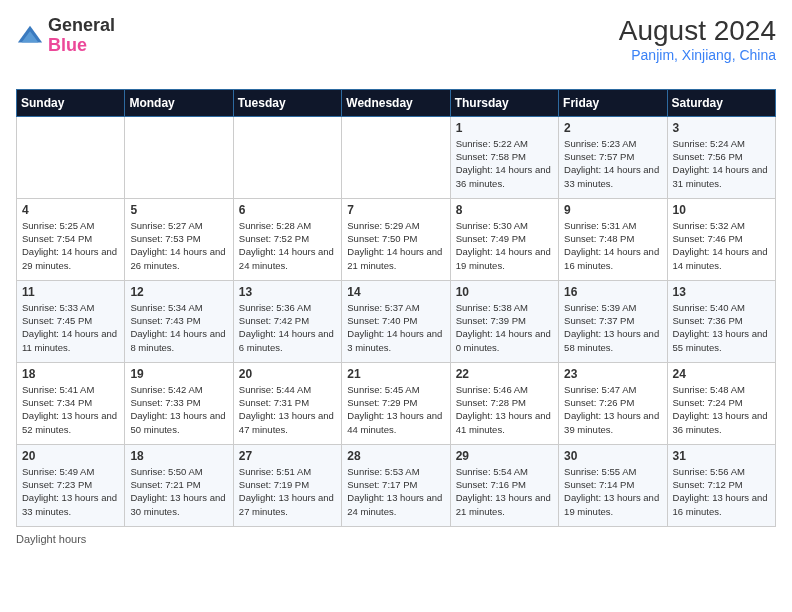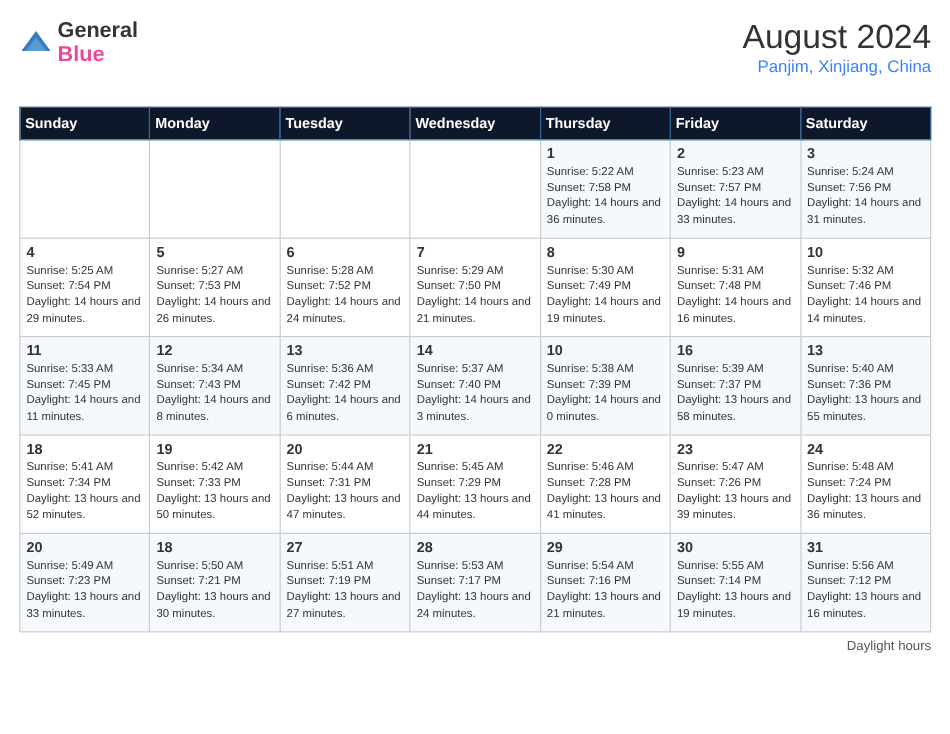--- a/index.html
+++ b/index.html
@@ -84,21 +84,20 @@
       line-height: 1.4;
       color: #333;
     }
     .empty-cell {
       background: #fff !important;
     }
     .footer {
       margin-top: 6px;
       font-size: 11px;
       color: #555;
-      text-align: right;
     }
   </style>
 </head>
 <body>
 
 <div class="header">
   <div class="logo">
     <svg class="logo-icon" viewBox="0 0 30 30" xmlns="http://www.w3.org/2000/svg">
       <polygon points="15,4 28,22 2,22" fill="#3a7abf"></polygon>
       <polygon points="15,10 24,22 6,22" fill="#5a9ad5"></polygon>

